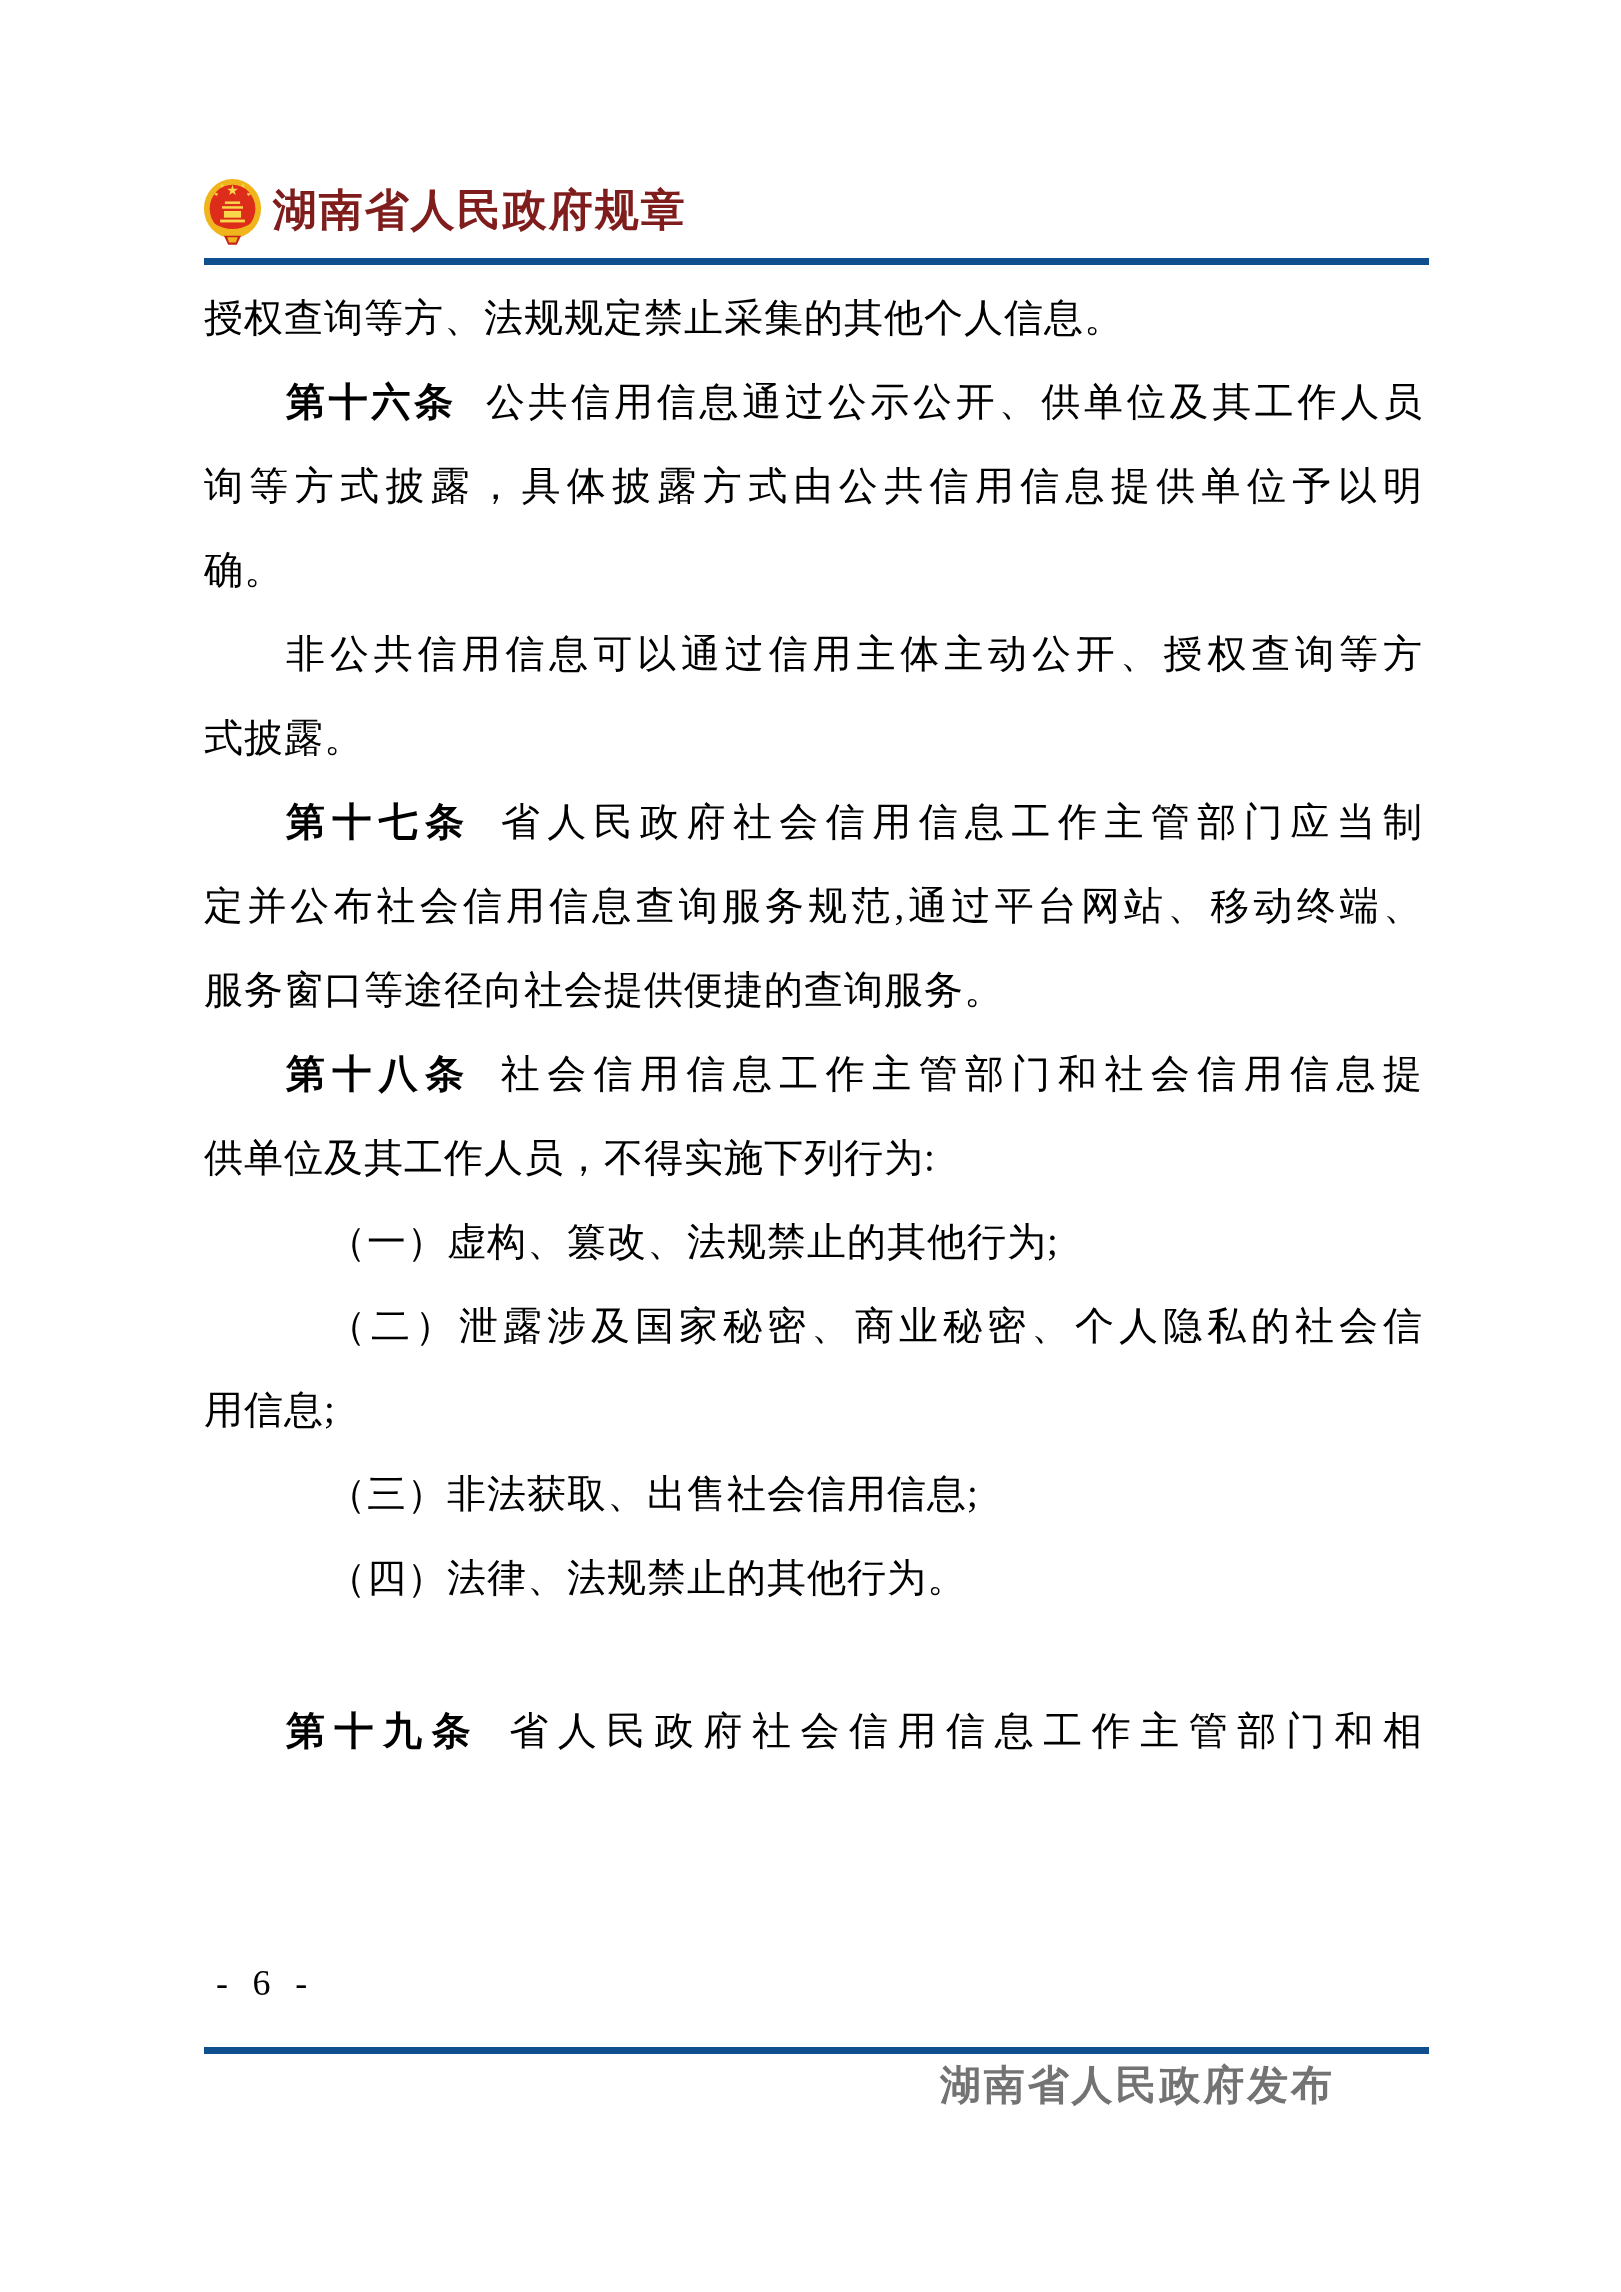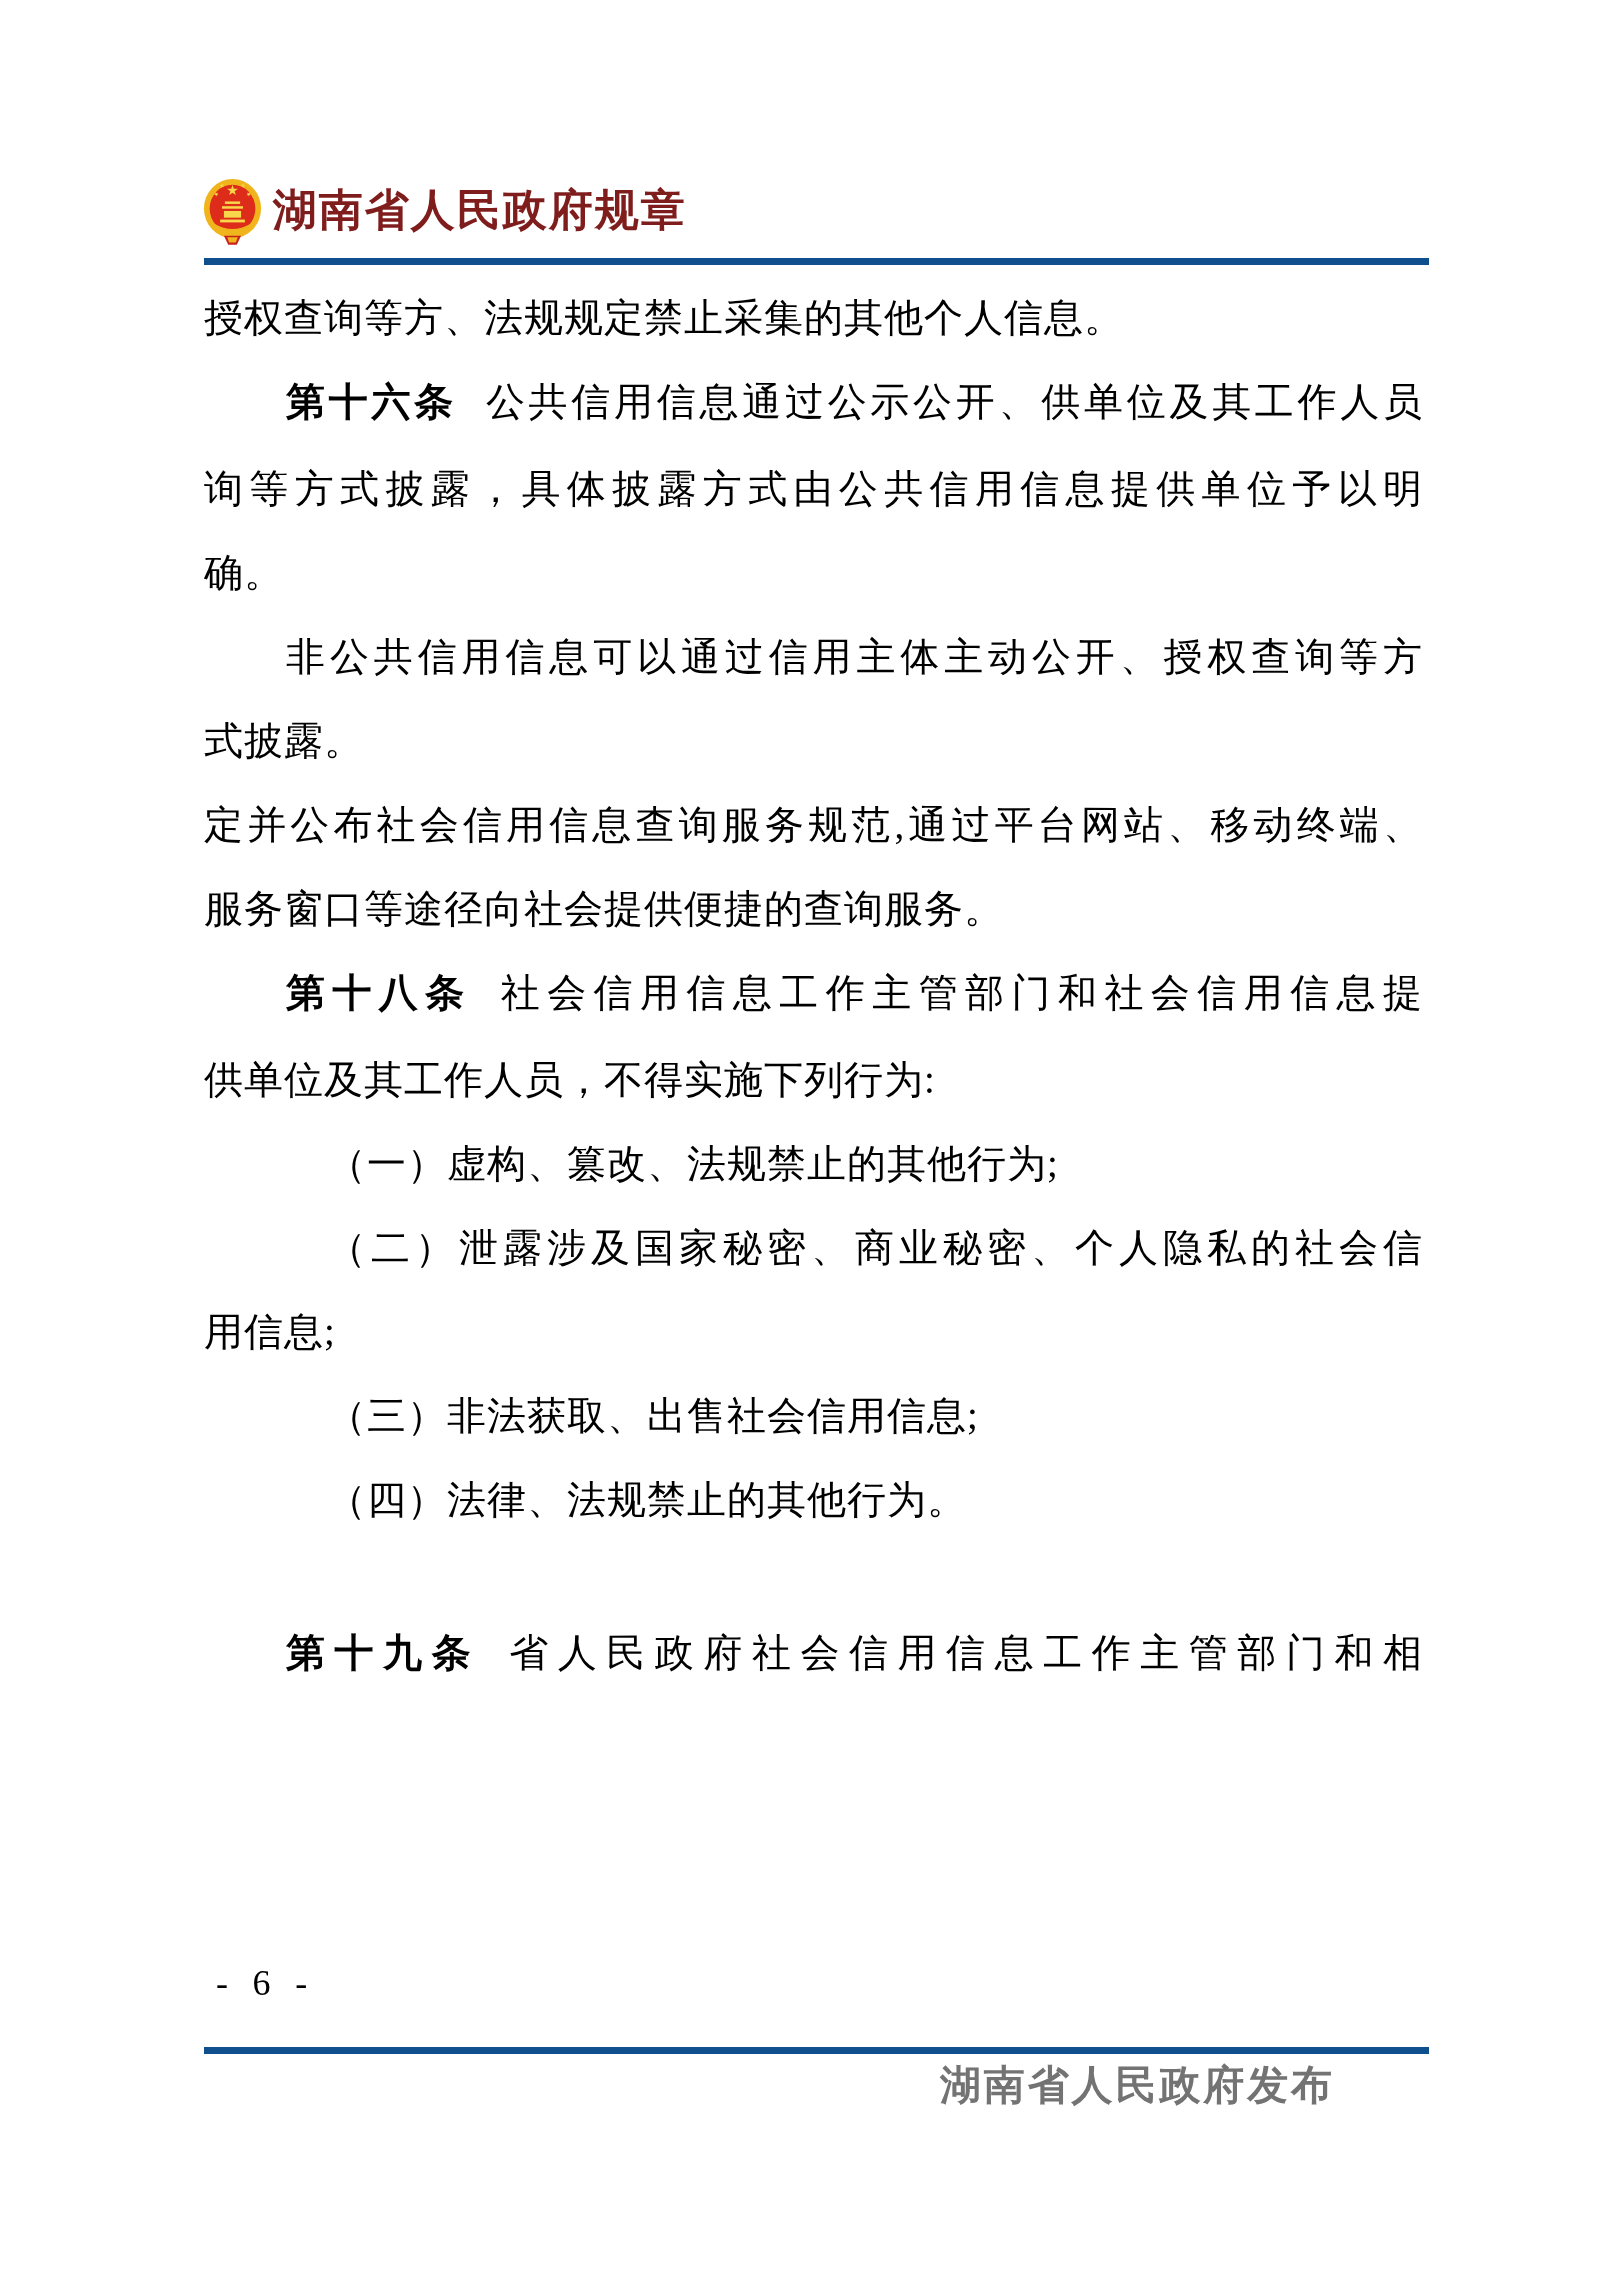--- a/index.html
+++ b/index.html
@@ -37,21 +37,21 @@
   .doc-body{
     position:absolute;left:204px;top:276px;width:1219px;
     font-size:39px;line-height:84px;letter-spacing:1px;
   }
   .line{text-align:justify;text-align-last:left;}
   .line.j{text-align-last:justify;}
   .line.para{padding-left:82px;}
   .line.list{padding-left:123px;}
   .line.gap-before{margin-top:69px;}
   .lead{
-    font-family:Liberation Mono, monospace;
+    font-family:Liberation Serif, serif;
     font-weight:700;
     margin-right:29px;
   }
   .chapter{
     margin-top:21.6px;
     font-family:"Liberation Sans","DejaVu Sans",sans-serif;
     font-weight:700;
     font-size:41px;
     line-height:84px;
     text-align:center;text-align-last:center;
@@ -102,20 +102,21 @@
   <div class="rule rule-top"></div>
 
   <main class="doc-body">
     <div>
         <div class="line"><span>授权查询等方、法规规定禁止采集的其他个人信息。</span></div>
         <div class="line j para"><span class="lead">第十六条</span><span>公共信用信息通过公示公开、供单位及其工作人员</span></div>
         <div class="line j"><span>询等方式披露，具体披露方式由公共信用信息提供单位予以明</span></div>
         <div class="line"><span>确。</span></div>
         <div class="line j para"><span>非公共信用信息可以通过信用主体主动公开、授权查询等方</span></div>
         <div class="line"><span>式披露。</span></div>
+        <div class="line j para"><span class="lead">第十七条</span><span>省人民政府社会信用信息工作主管部门应当制</span></div>
         <div class="line j"><span>定并公布社会信用信息查询服务规范,通过平台网站、移动终端、</span></div>
         <div class="line"><span>服务窗口等途径向社会提供便捷的查询服务。</span></div>
         <div class="line j para"><span class="lead">第十八条</span><span>社会信用信息工作主管部门和社会信用信息提</span></div>
         <div class="line"><span>供单位及其工作人员，不得实施下列行为:</span></div>
         <div class="line list"><span>（一）虚构、篡改、法规禁止的其他行为;</span></div>
         <div class="line j list"><span>（二）泄露涉及国家秘密、商业秘密、个人隐私的社会信</span></div>
         <div class="line"><span>用信息;</span></div>
         <div class="line list"><span>（三）非法获取、出售社会信用信息;</span></div>
         <div class="line list"><span>（四）法律、法规禁止的其他行为。</span></div>
         <div class="line j para gap-before"><span class="lead">第十九条</span><span>省人民政府社会信用信息工作主管部门和相</span></div>

